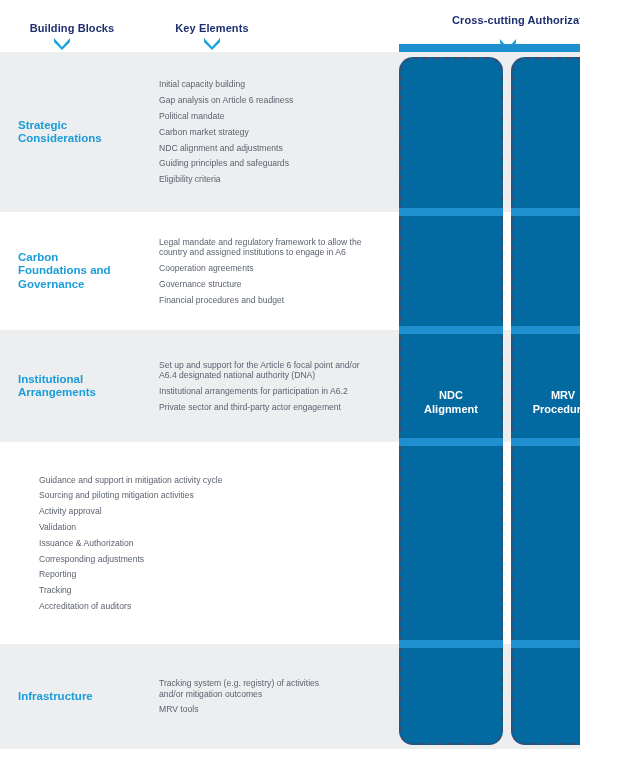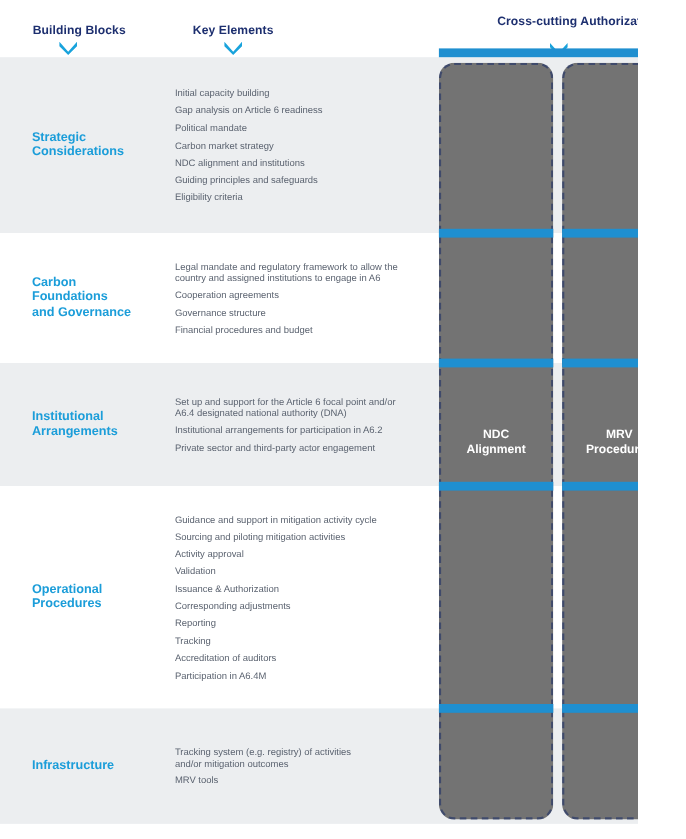--- a/index.html
+++ b/index.html
@@ -50,21 +50,21 @@
   .row {
     position: absolute;
     left: 0;
     width: 400px;
     display: flex;
     align-items: center;
   }
   .row-head {
     width: 120px;
     flex: 0 0 120px;
-    padding-left: 29px;
+    padding-left: 18px;
     box-sizing: border-box;
     color: #1b9dd9;
     font-weight: bold;
     font-size: 11.5px;
     line-height: 13.5px;
   }
   .row-items {
     flex: 1 1 auto;
     padding-left: 17px;
   }
@@ -74,21 +74,21 @@
     line-height: 10.4px;
     margin-bottom: 5.4px;
     white-space: pre-line;
     margin-left: 22px;
   }
   .item:last-child { margin-bottom: 0; }
 
   
   .col {
     position: absolute;
-    background: #737373;
+    background: #0369a1;
     border: 2px dashed #3f4a6b;
     border-radius: 14px;
     box-sizing: border-box;
   }
   .col-label {
     position: absolute;
     left: 0;
     width: 100%;
     text-align: center;
     color: #ffffff;
@@ -144,21 +144,21 @@
   </div>
 
   <div class="row" style="top:52px;height:160px;">
     <div class="row-head">Strategic
 Considerations</div>
     <div class="row-items">
       <div class="item">Initial capacity building</div>
       <div class="item">Gap analysis on Article 6 readiness</div>
       <div class="item">Political mandate</div>
       <div class="item">Carbon market strategy</div>
-      <div class="item">NDC alignment and institutions</div>
+      <div class="item">NDC alignment and adjustments</div>
       <div class="item">Guiding principles and safeguards</div>
       <div class="item">Eligibility criteria</div>
     </div>
   </div>
 
   <div class="row" style="top:212px;height:118px;">
     <div class="row-head">Carbon Foundations
 and Governance</div>
     <div class="row-items">
       <div class="item">Legal mandate and regulatory framework to allow the
@@ -174,33 +174,30 @@
 Arrangements</div>
     <div class="row-items">
       <div class="item">Set up and support for the Article 6 focal point and/or
 A6.4 designated national authority (DNA)</div>
       <div class="item">Institutional arrangements for participation in A6.2</div>
       <div class="item">Private sector and third-party actor engagement</div>
     </div>
   </div>
 
   <div class="row" style="top:442px;height:202px;">
-    <div class="row-head">Operational
-Procedures</div>
     <div class="row-items">
       <div class="item">Guidance and support in mitigation activity cycle</div>
       <div class="item">Sourcing and piloting mitigation activities</div>
       <div class="item">Activity approval</div>
       <div class="item">Validation</div>
       <div class="item">Issuance &amp; Authorization</div>
       <div class="item">Corresponding adjustments</div>
       <div class="item">Reporting</div>
       <div class="item">Tracking</div>
       <div class="item">Accreditation of auditors</div>
-      <div class="item">Participation in A6.4M</div>
     </div>
   </div>
 
   <div class="row" style="top:644px;height:105px;">
     <div class="row-head">Infrastructure</div>
     <div class="row-items">
       <div class="item">Tracking system (e.g. registry) of activities
 and/or mitigation outcomes</div>
       <div class="item">MRV tools</div>
     </div>

